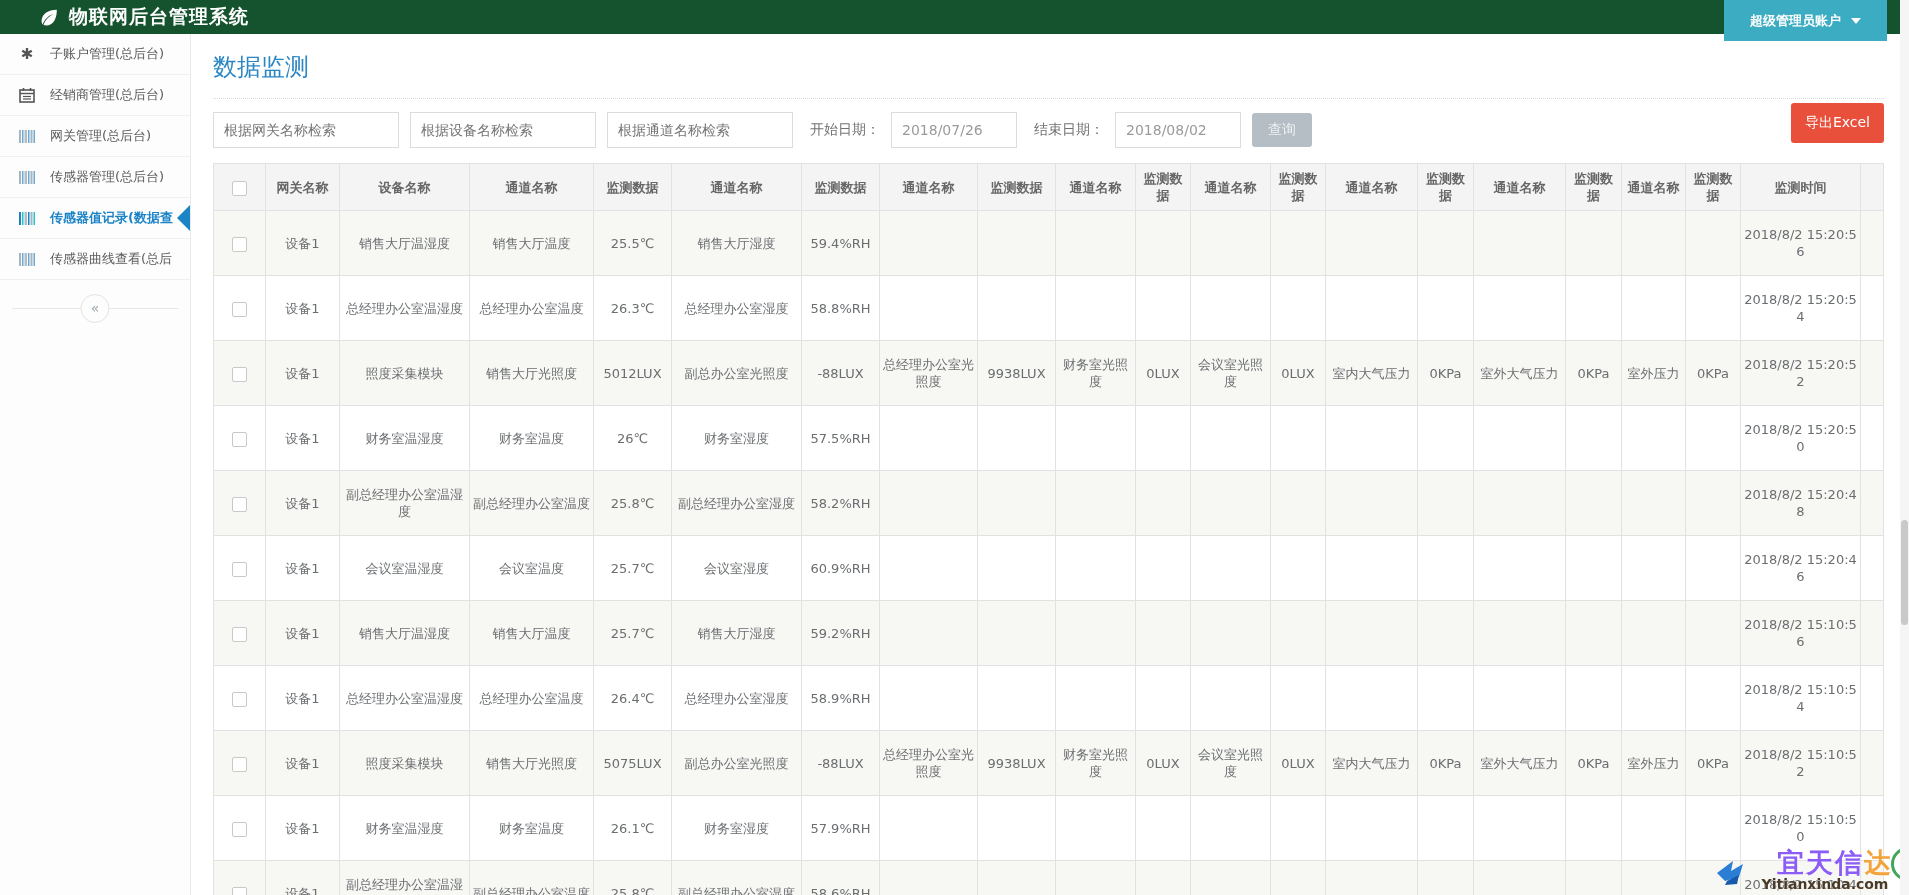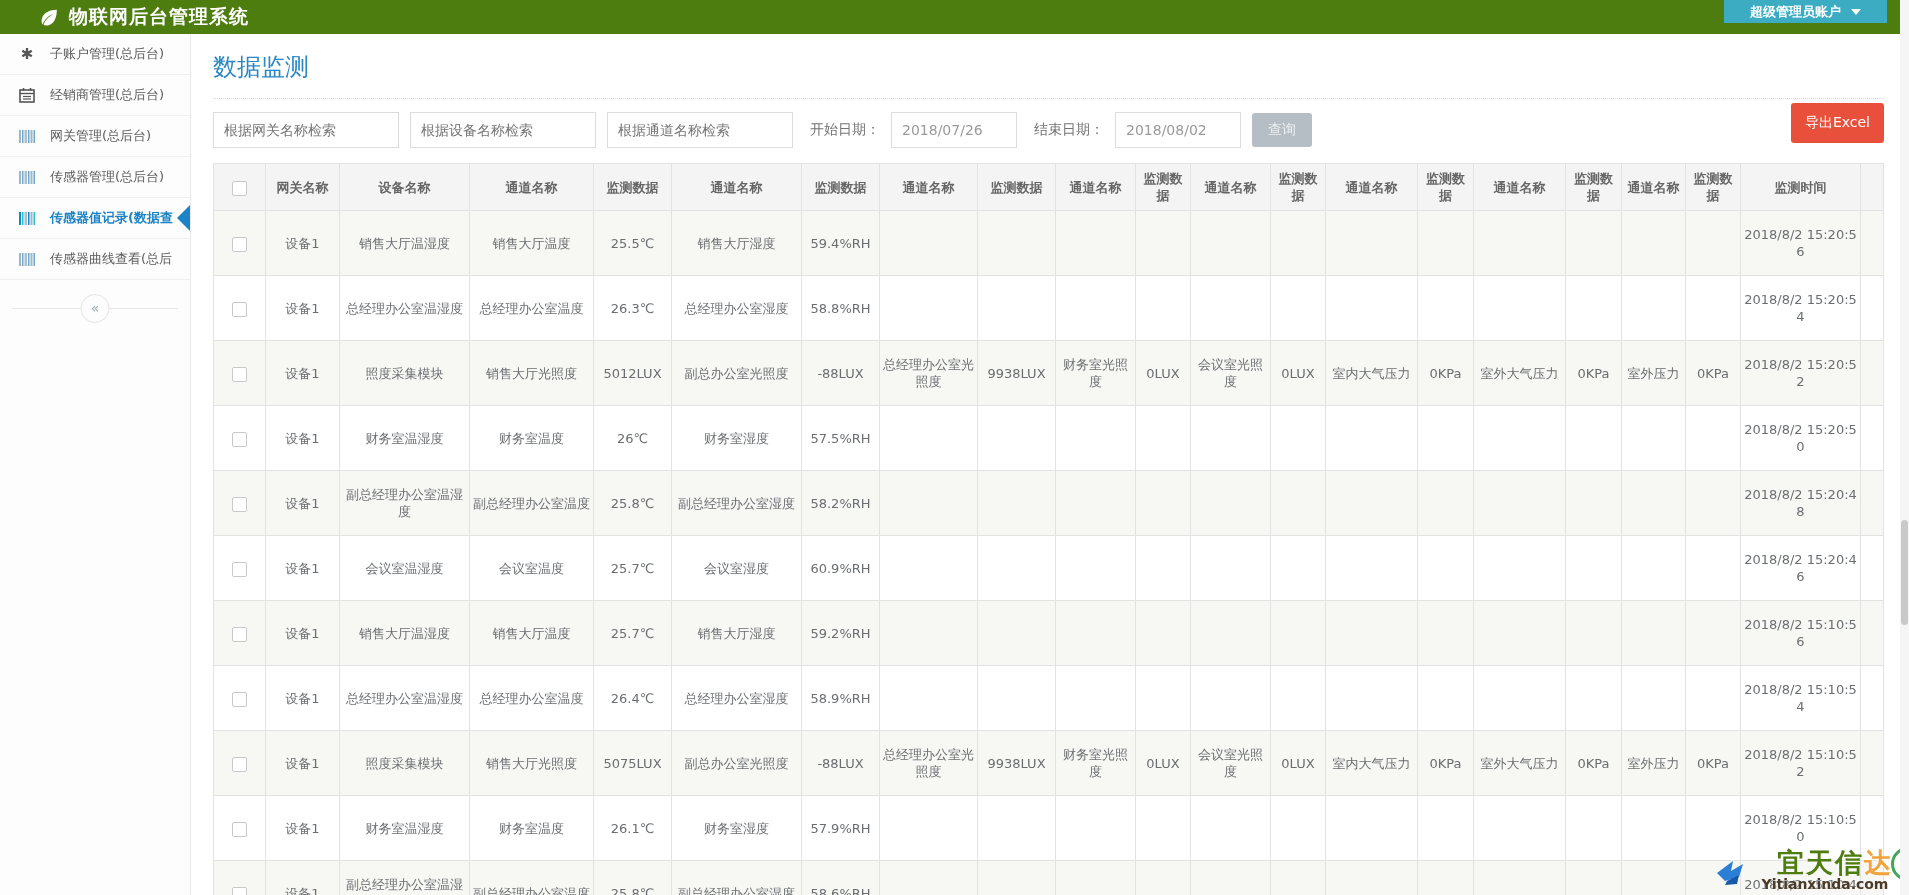--- a/index.html
+++ b/index.html
@@ -1,24 +1,24 @@
 <!DOCTYPE html>
 <html><head>
 <meta charset="utf-8">
 <style>
   * { margin:0; padding:0; box-sizing:border-box; }
   html,body { width:1909px; height:895px; overflow:hidden; background:#fff;
               font-family:"DejaVu Sans","Liberation Sans",sans-serif; }
 
   
-  .navbar { position:relative; height:34px; background:#4d7c0f; color:#fff;
+  .navbar { position:relative; height:34px; background:#14532d; color:#fff;
             display:flex; align-items:center; padding-left:38px; z-index:5; }
   .navbar .leaf { margin-right:10px; display:flex; align-items:center; }
   .navbar .app-title { font-size:19px; font-weight:bold; letter-spacing:1px; }
-  .account-btn { position:absolute; top:0; right:22px; height:23px; padding:0 26px;
+  .account-btn { position:absolute; top:0; right:22px; height:41px; padding:0 26px;
                  background:#3bacc1; color:#fff; font-size:13px; font-weight:bold;
                  display:flex; align-items:center; gap:10px; cursor:pointer; border:none; }
   .caret { width:0; height:0; border-left:5px solid transparent; border-right:5px solid transparent;
            border-top:6px solid #fff; display:inline-block; }
 
   
   .app { display:flex; height:861px; }
 
   
   .sidebar { width:191px; background:#fdfdfd; border-right:1px solid #e9e9e9; flex:none; }
@@ -67,21 +67,21 @@
   
   .scrollbar-track { position:fixed; top:0; right:0; width:9px; height:895px; background:#f5f5f5; z-index:50; }
   .scrollbar-thumb { position:absolute; top:520px; left:1px; width:7px; height:105px;
                      background:#c9c9c9; border-radius:4px; cursor:pointer; }
 
   
   .watermark { position:fixed; right:16px; bottom:4px; display:flex; align-items:flex-end; z-index:40; }
   .wm-text { line-height:1; text-align:center; }
   .wm-brand { font-size:27px; font-weight:bold; letter-spacing:2px; white-space:nowrap;
               text-shadow:0 0 2px #fff; }
-  .wm-main { color:#4d7c0f;margin-left:20px; } .wm-accent { color:#f2a33c; }
+  .wm-main { color:#8b5cf6;margin-left:20px; } .wm-accent { color:#f2a33c; }
   .wm-domain { font-size:14px; font-weight:bold; color:#4a3b28; margin-top:1px;
                text-shadow:0 0 2px #fff; }
   .green-bubble { position:fixed; right:-16px; bottom:14px; width:34px; height:34px;
                   border-radius:50%; border:3px solid #43a45c; background:#fff; z-index:41; }
 </style>
 </head>
 <body>
 
 <div class="navbar">
   <span class="leaf">

